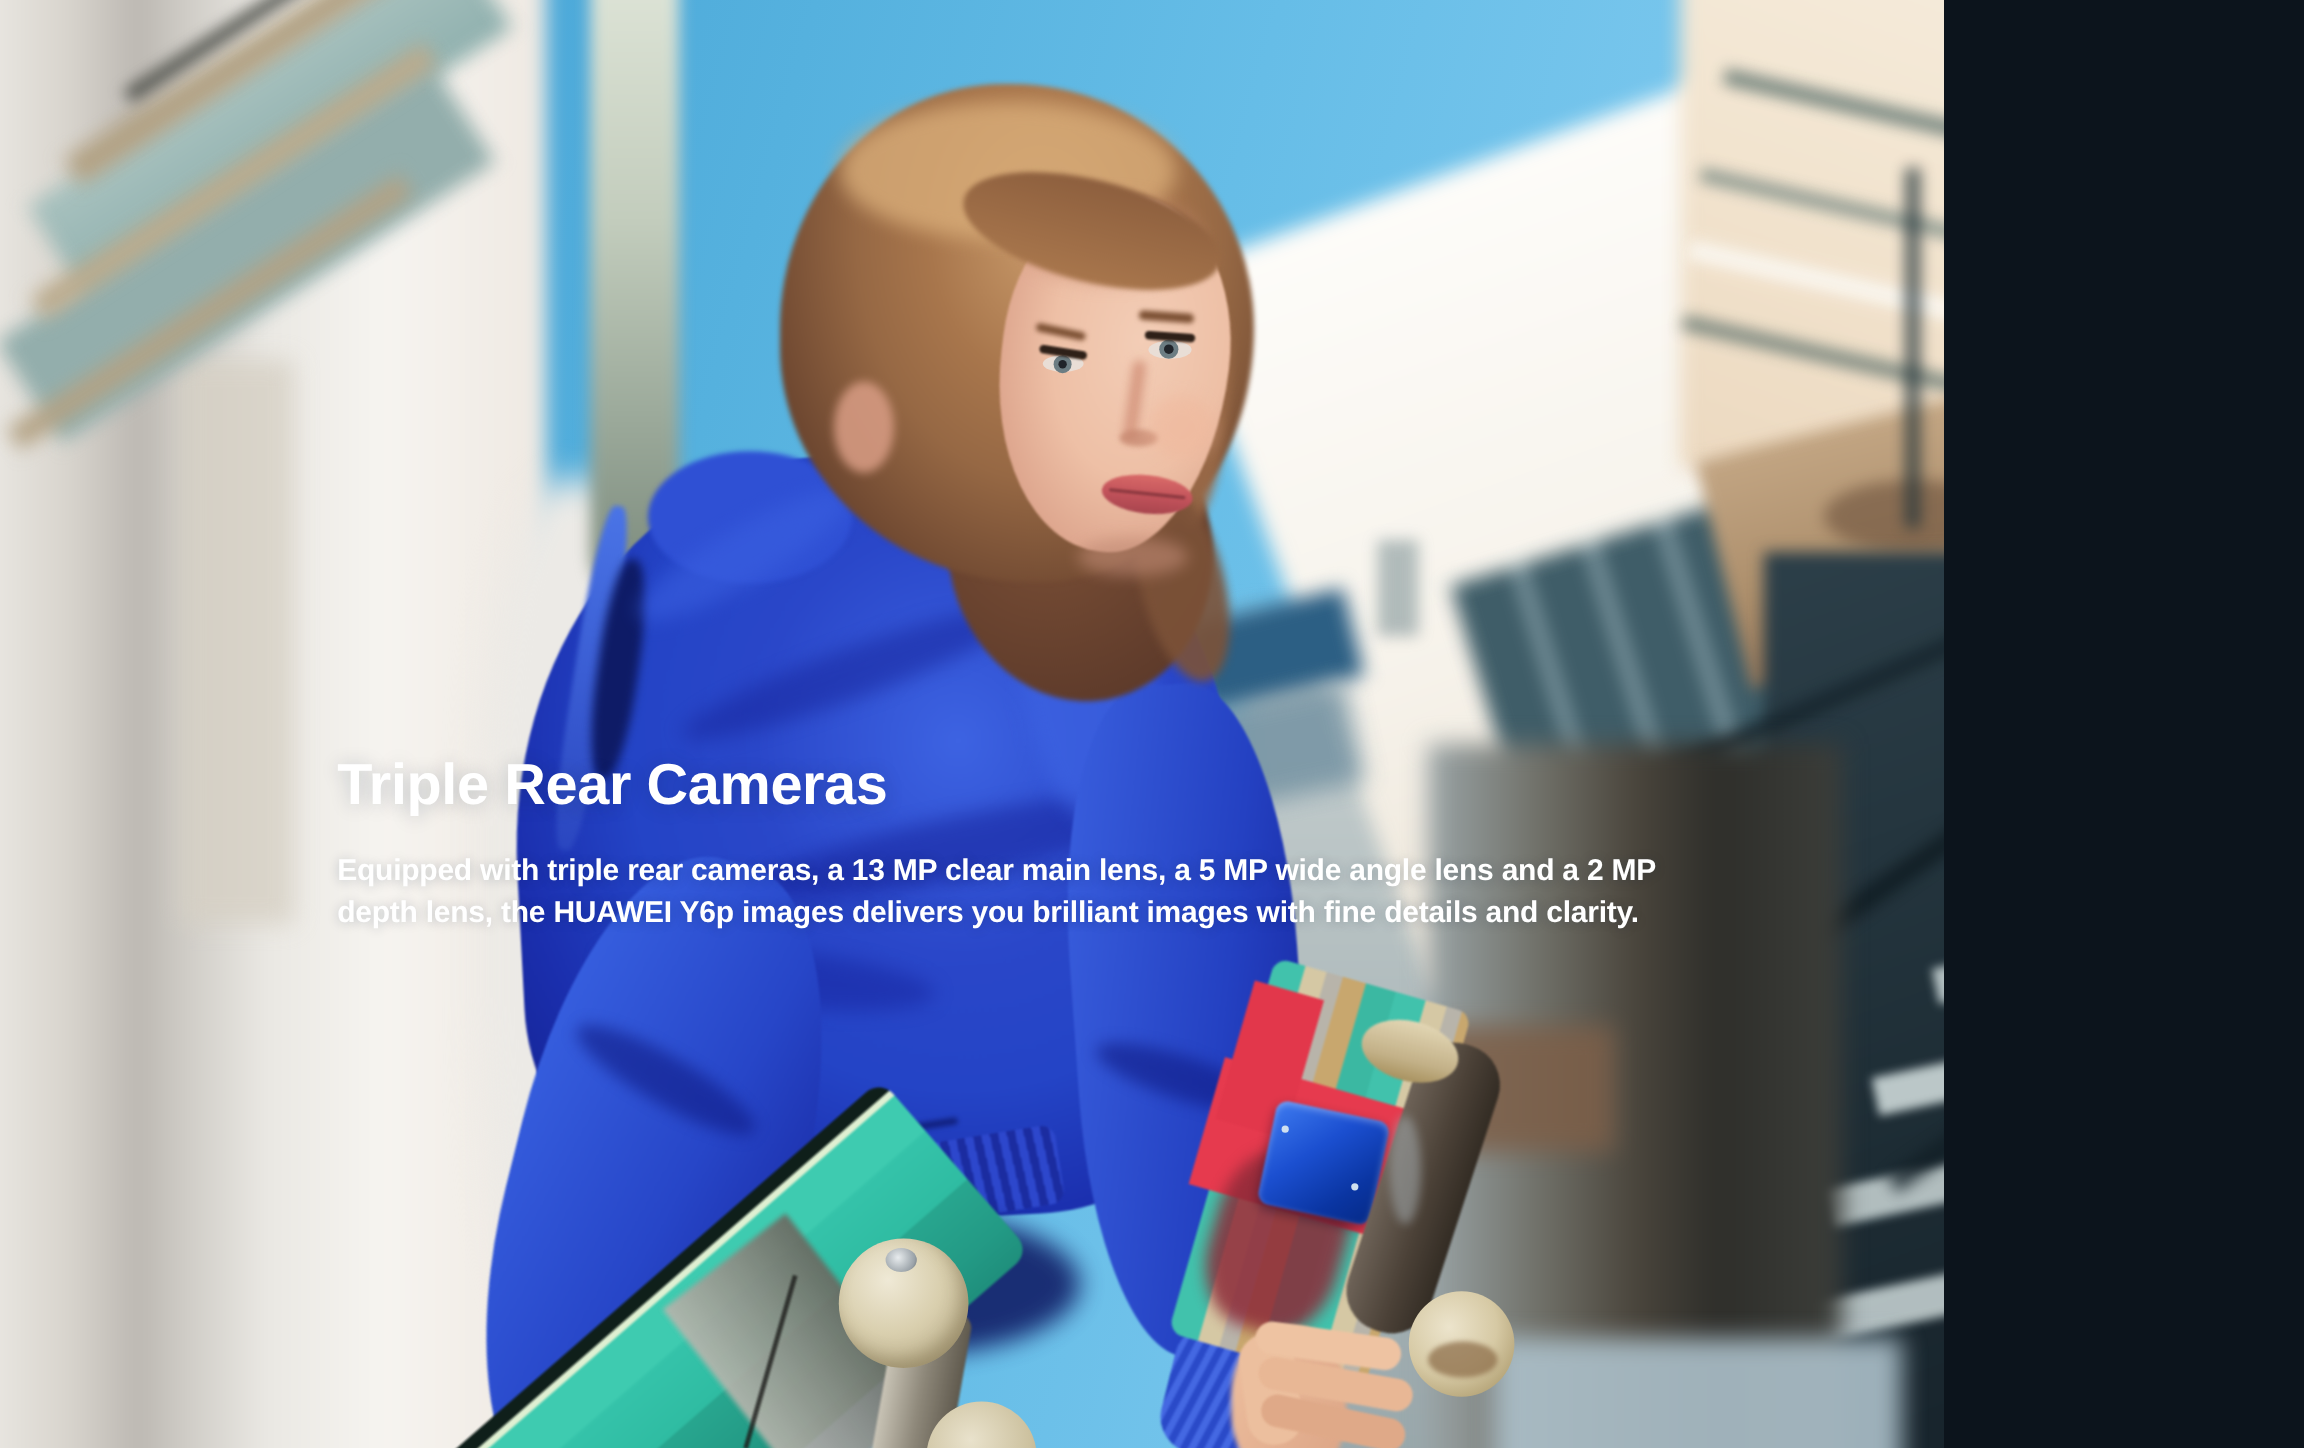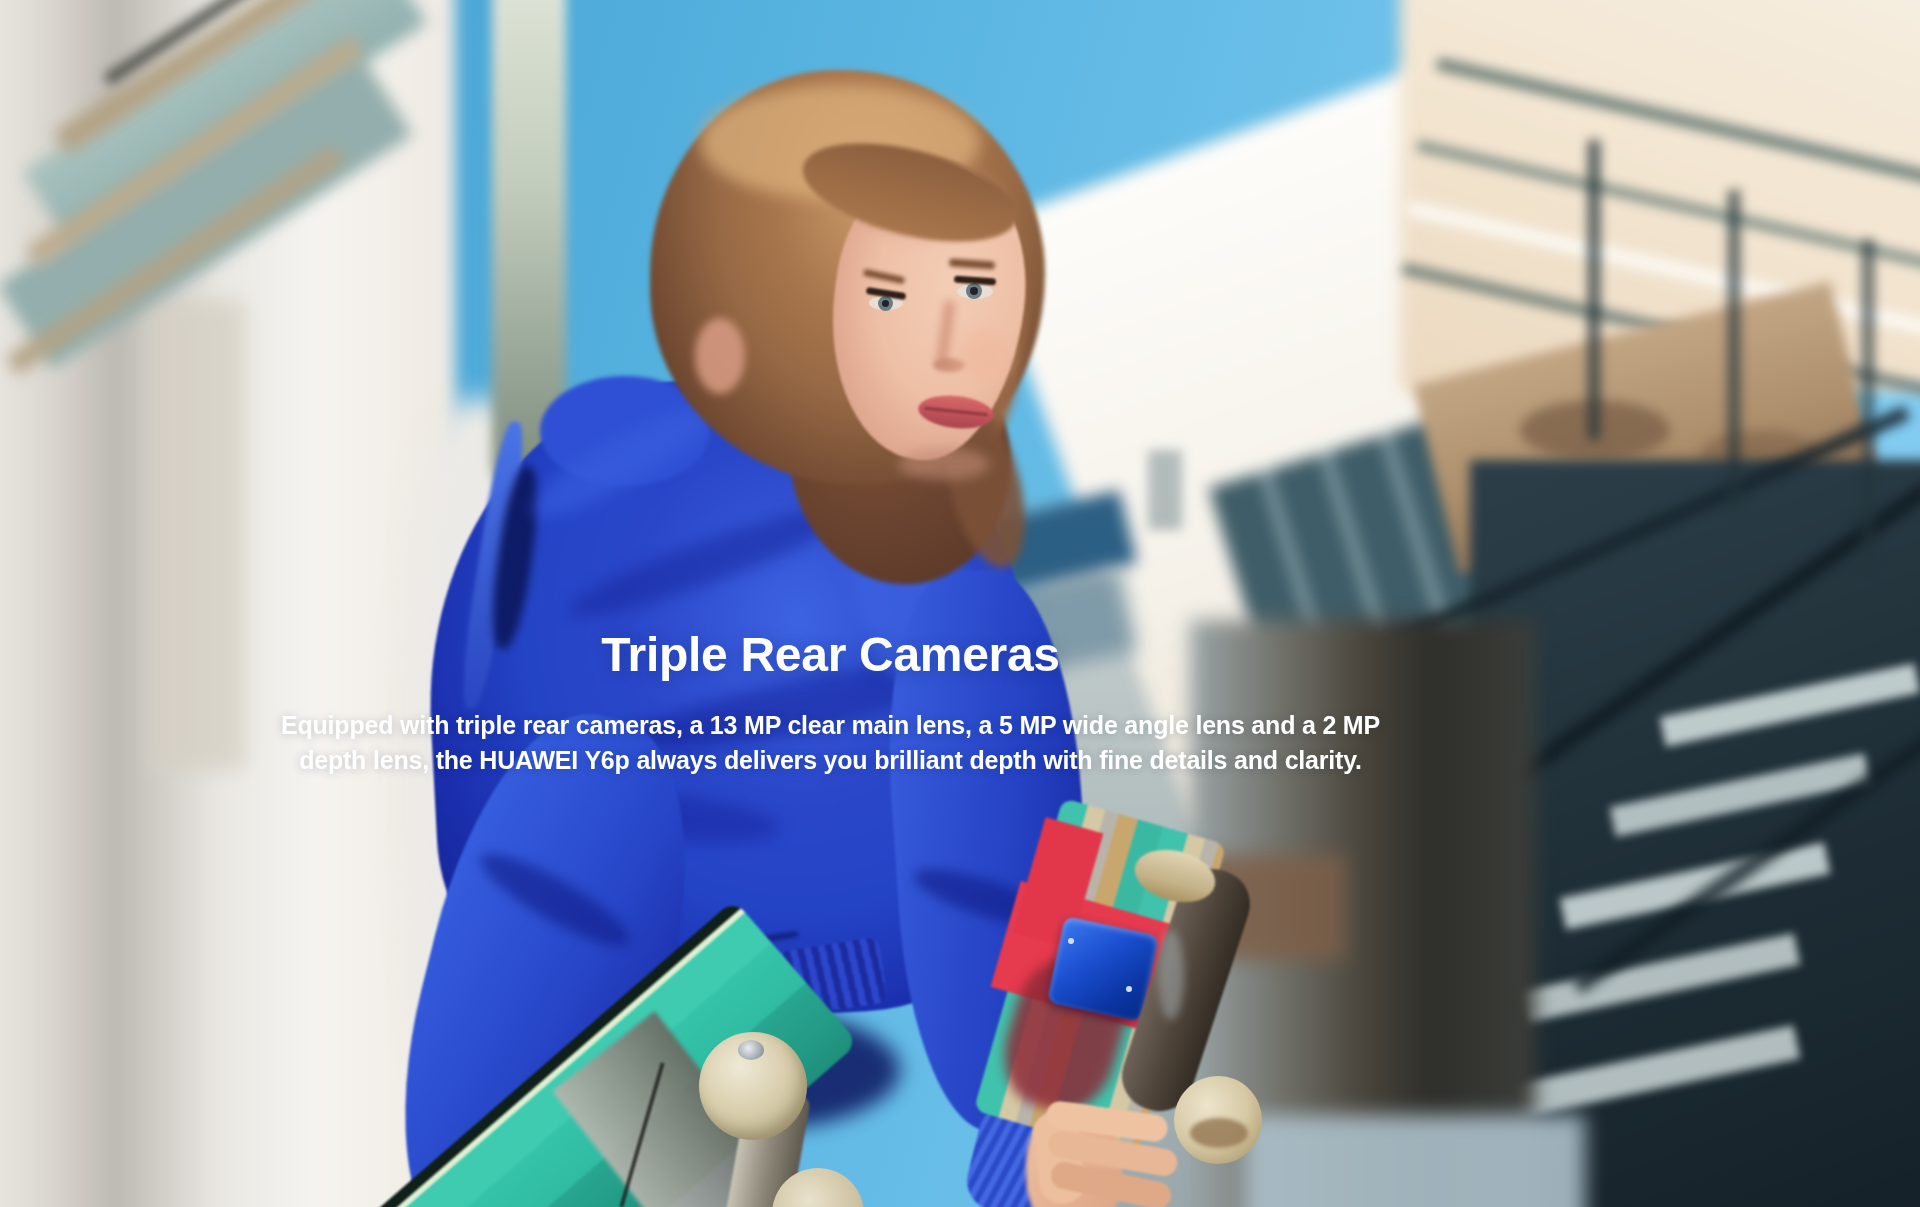--- a/index.html
+++ b/index.html
@@ -1,20 +1,19 @@
 <!DOCTYPE html>
 <html style="--sky_blue: #58b2e0; --hoodie_blue: #2444c6; --hoodie_shadow: #121f8a; --hoodie_highlight: #3d63e2; --hair_brown: #966844; --skin: #eec0a6; --lips_red: #c1525a; --teal_deck: #35c3aa; --red_deck: #e63a4e; --truck_blue: #1b4fd0; --wheel_cream: #d9cfae; --building_white: #f2f0ea; --stairs_dark: #22333c; --text_color: #ffffff;"><head>
 <meta charset="utf-8">
 <style>
   html,body{margin:0;padding:0;background:#0c141c;}
   .stage{
-    position:relative;width:1920px;height:1207px;overflow:hidden;
+    position:relative;width:1620px;height:1207px;overflow:hidden;
     font-family:"Liberation Sans", sans-serif;
     background:linear-gradient(105deg,#3e9bd0 0%,#55b1de 35%,#66bde7 55%,#7cc8ee 78%,#86cef2 100%);
-    text-align:center;
   }
   .abs{position:absolute;}
   .b4{filter:blur(4px);} .b6{filter:blur(6px);} .b8{filter:blur(8px);}
   .b10{filter:blur(10px);} .b14{filter:blur(14px);} .b2{filter:blur(2px);} .b1{filter:blur(1px);}
   .caption{position:absolute;left:281px;top:627px;color:var(--text_color,#fff);}
   .caption h1{
     margin:0;font-size:48px;line-height:1.15;font-weight:700;letter-spacing:-0.3px;
     text-shadow:0 2px 16px rgba(10,30,60,.22);
   }
   .caption .desc{
@@ -151,17 +150,17 @@
   <div class="abs b2" style="left:1026px;top:1105px;width:96px;height:130px;border-radius:45%;background:linear-gradient(120deg,#eec0a0,#dba384);"></div>
   <div class="abs b1" style="left:1036px;top:1112px;width:46px;height:92px;transform:rotate(-8deg);border-radius:22px;background:#ecbf9e;"></div>
   <div class="abs b1" style="left:1046px;top:1108px;width:122px;height:27px;transform:rotate(8deg);border-radius:14px;background:#eec3a2;"></div>
   <div class="abs b1" style="left:1048px;top:1140px;width:130px;height:27px;transform:rotate(10deg);border-radius:14px;background:#e8b795;"></div>
   <div class="abs b1" style="left:1050px;top:1172px;width:122px;height:27px;transform:rotate(12deg);border-radius:14px;background:#dfa988;"></div>
 
   <div class="caption">
     <h1>Triple Rear Cameras</h1>
     <div class="desc">
       <div>Equipped with triple rear cameras, a 13 MP clear main lens, a 5 MP wide angle lens and a 2 MP</div>
-      <div>depth lens, the HUAWEI Y6p always delivers you brilliant depth with fine details and clarity.</div>
+      <div>depth lens, the HUAWEI Y6p images delivers you brilliant images with fine details and clarity.</div>
     </div>
   </div>
 
 </div>
 
 </body></html>

